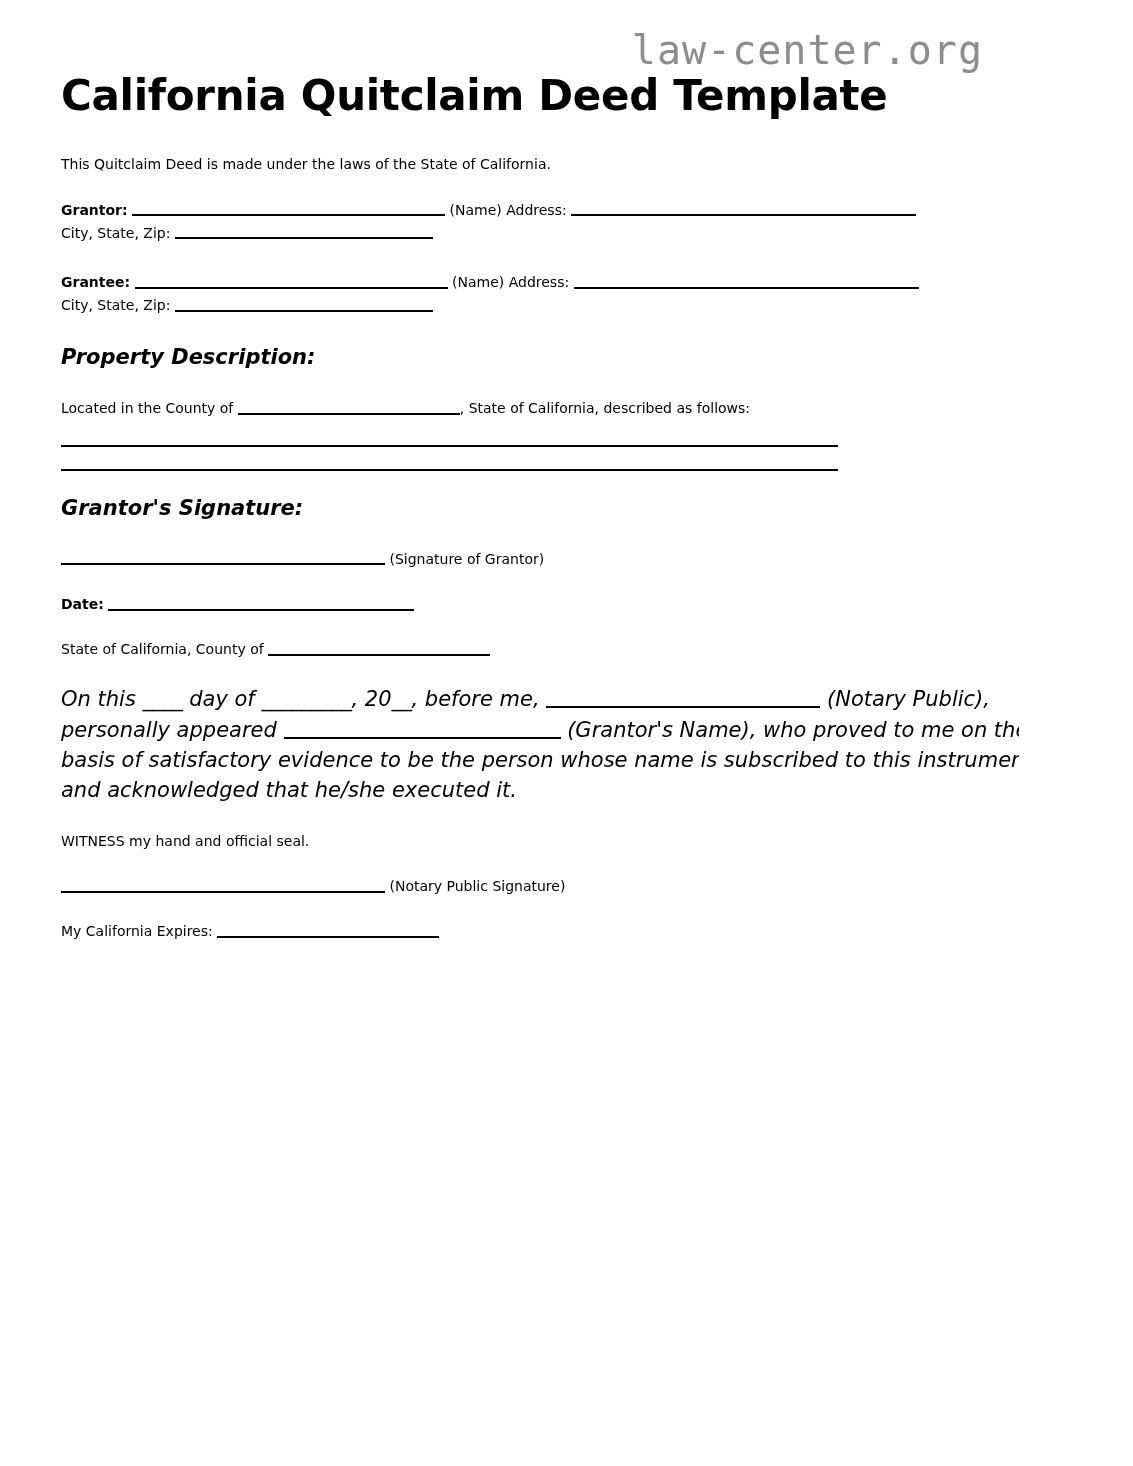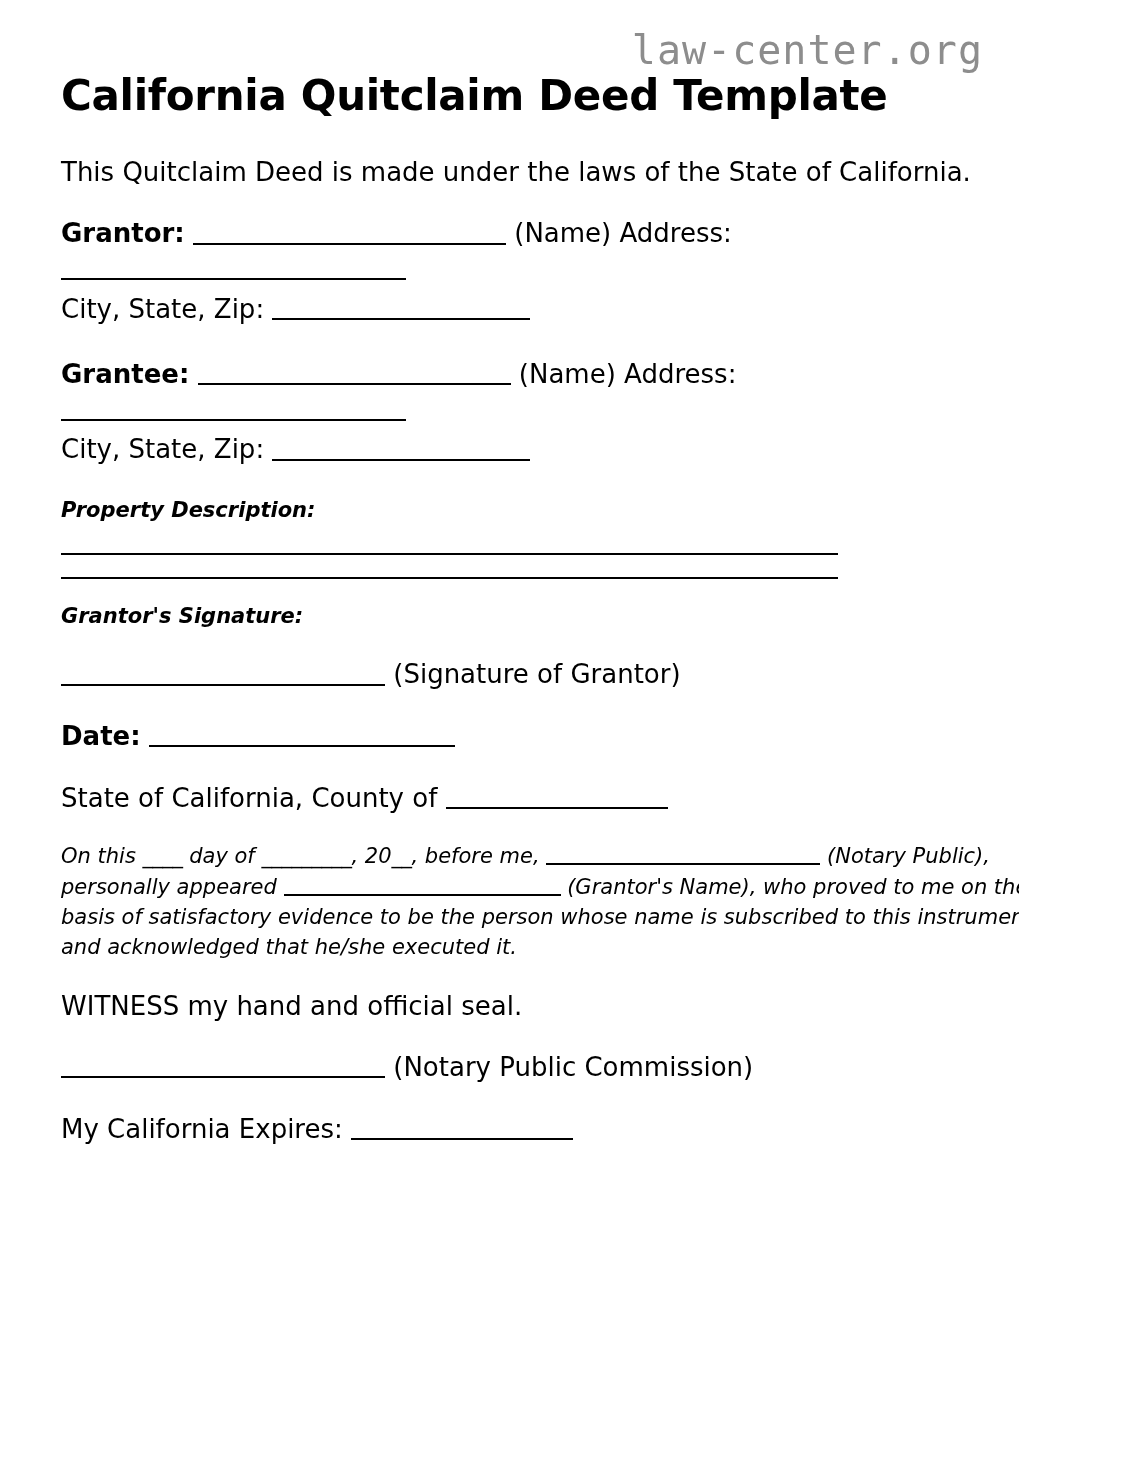--- a/index.html
+++ b/index.html
@@ -37,21 +37,21 @@
     width: 1000px;
   }
   h1.doc-title {
     font-size: 42px;
     font-weight: bold;
     margin: 0 0 36px 0;
     line-height: 1.12;
     letter-spacing: -0.3px;
   }
   p.para {
-    font-size: 26px;
+    font-size: 14px;
     line-height: 1.32;
     margin: 0 0 26px 0;
   }
   p.tight {
     margin-bottom: 4px;
   }
   p.block-last {
     margin-bottom: 30px;
   }
   .bold {
@@ -136,20 +136,24 @@
       <span>(Name) Address:</span>
       <span class="blank b-addr"></span>
     </p>
     <p class="para block-last">
       <span>City, State, Zip:</span>
       <span class="blank b-city"></span>
     </p>
 
     <p class="sect-head">Property Description:</p>
 
+    <p class="para">
+      <span>Located in the County of</span>
+      <span class="blank b-county"></span><span>, State of California, described as follows:</span>
+    </p>
 
     <div class="rule-wrap">
       <div class="rule"></div>
       <div class="rule"></div>
     </div>
 
 
     <p class="sect-head">Grantor's Signature:</p>
 
     <p class="para">
@@ -169,21 +173,21 @@
     </p>
 
     <p class="notary-para">
       <span>On this </span><span class="inline-u">____</span><span> day of </span><span class="inline-u">_________</span><span>, 20</span><span class="inline-u">__</span><span>, before me, </span><span class="blank b-notary"></span><span> (Notary Public), personally appeared </span><span class="blank b-gname"></span><span> (Grantor's Name), who proved to me on the basis of satisfactory evidence to be the person whose name is subscribed to this instrument, and acknowledged that he/she executed it.</span>
     </p>
 
     <p class="para">WITNESS my hand and official seal.</p>
 
     <p class="para">
       <span class="blank b-nsig"></span>
-      <span>(Notary Public Commission)</span>
+      <span>(Notary Public Signature)</span>
     </p>
 
     <p class="para">
       <span>My California Expires:</span>
       <span class="blank b-expire"></span>
     </p>
 
   </div>
 </div>
 

